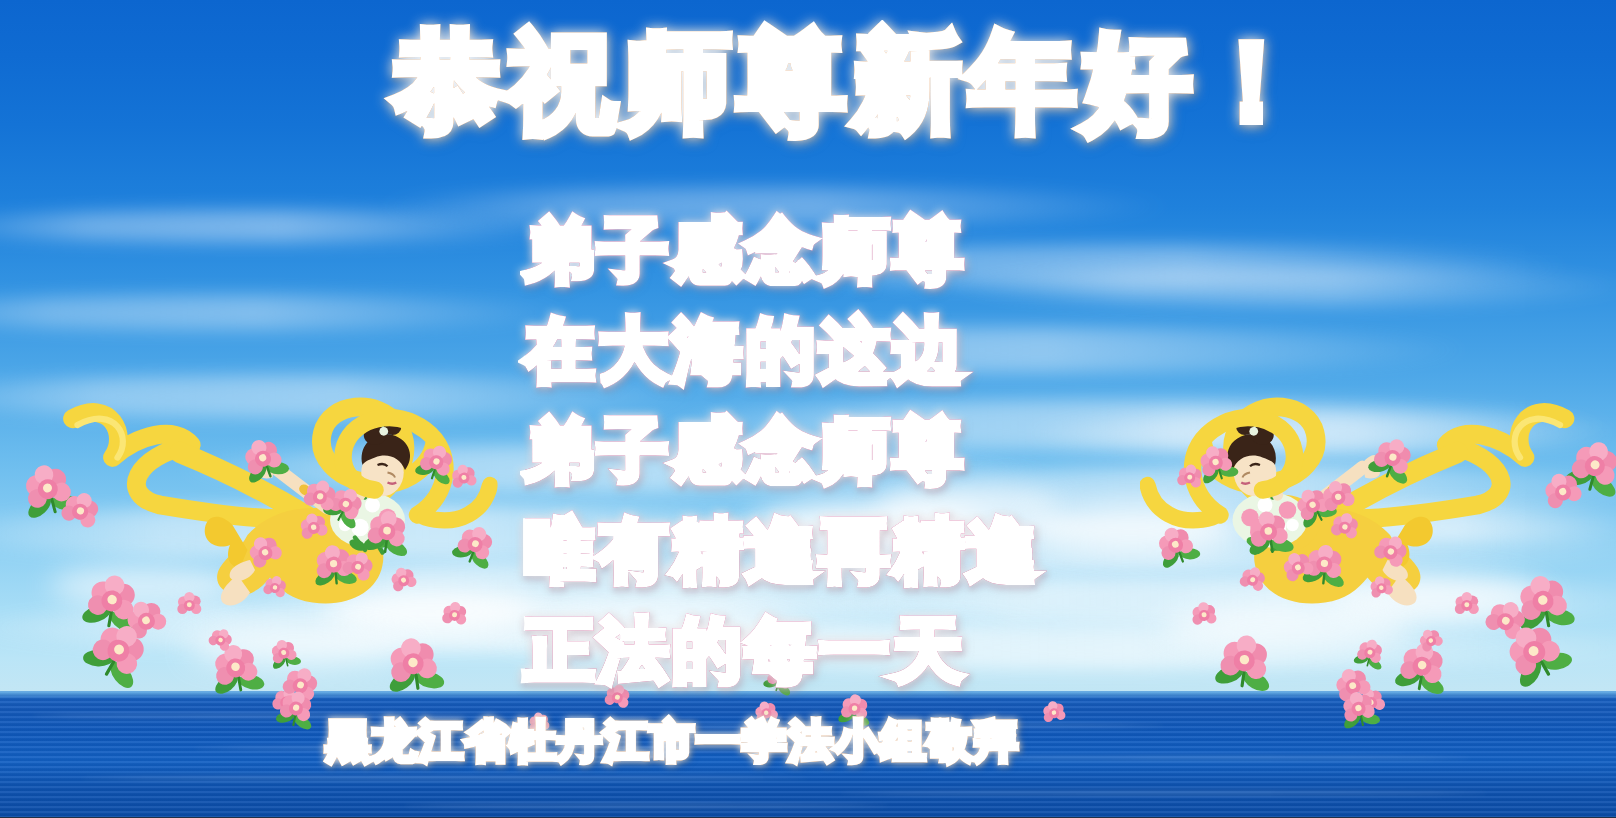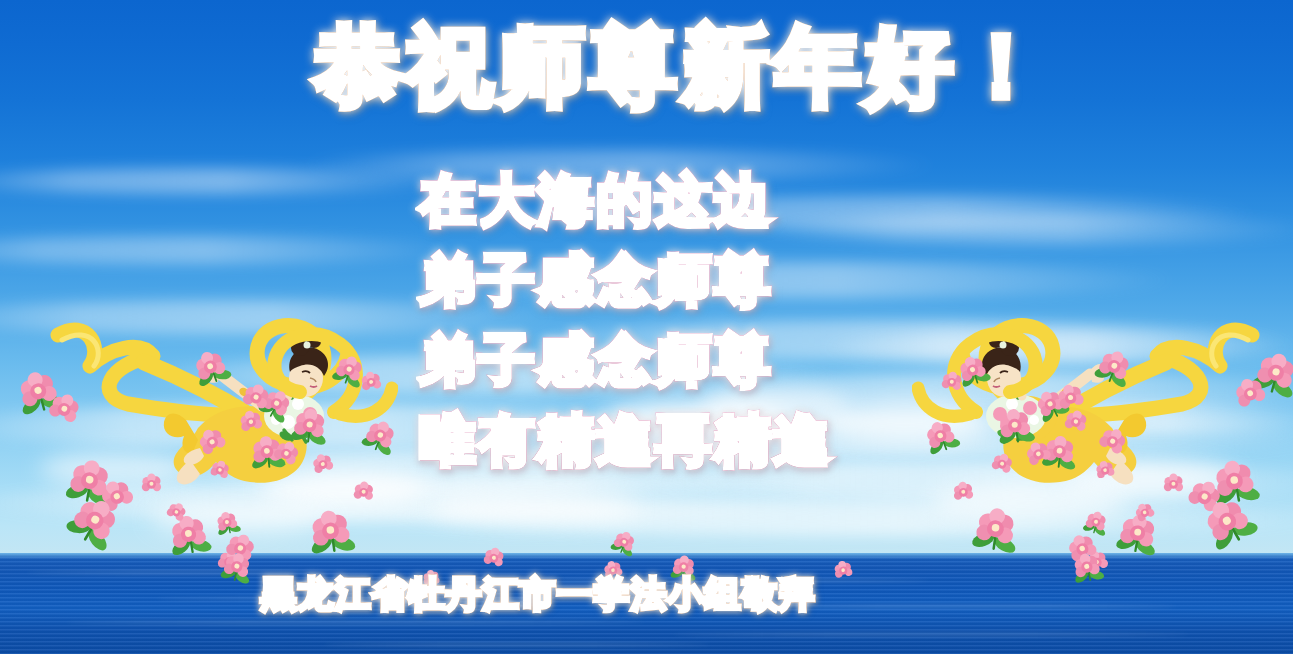--- a/index.html
+++ b/index.html
@@ -1184,21 +1184,22 @@
           <circle cx="23" cy="9" r="7.5" fill="#f7adc6"></circle>
           <circle cx="23" cy="21" r="8" fill="#ef7fa6"></circle>
           <circle cx="23" cy="20" r="3.6" fill="#fde9c8"></circle>
         </g>
       </svg></div>
     </div>
 
   <div class="title">恭祝师尊新年好！</div>
 
   <div class="verse">
+    <div class="verse-line">弟子感念师尊</div>
     <div class="verse-line">在大海的这边</div>
     <div class="verse-line">弟子感念师尊</div>
-    <div class="verse-line">弟子感念师尊</div>
     <div class="verse-line">唯有精進再精進</div>
+    <div class="verse-line">正法的每一天</div>
   </div>
 
   <div class="signature">黑龙江省牡丹江市一学法小组敬拜</div>
 
 </div>
 
 </body></html>

